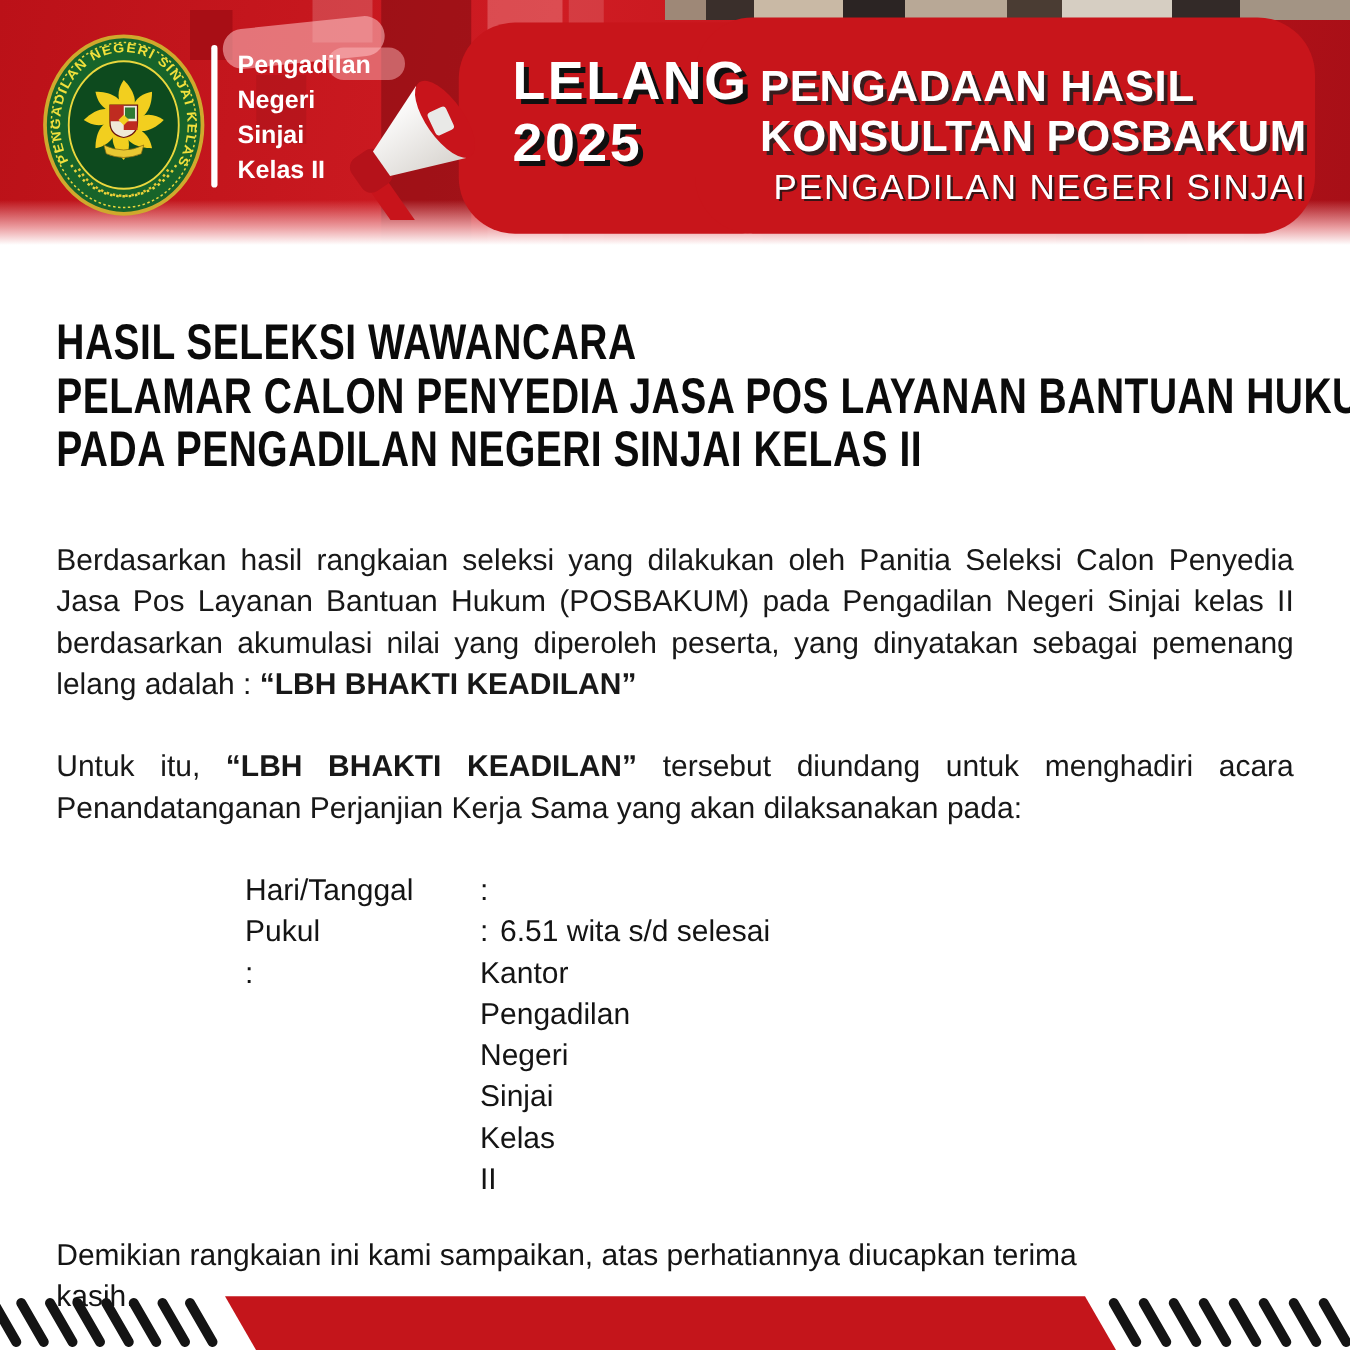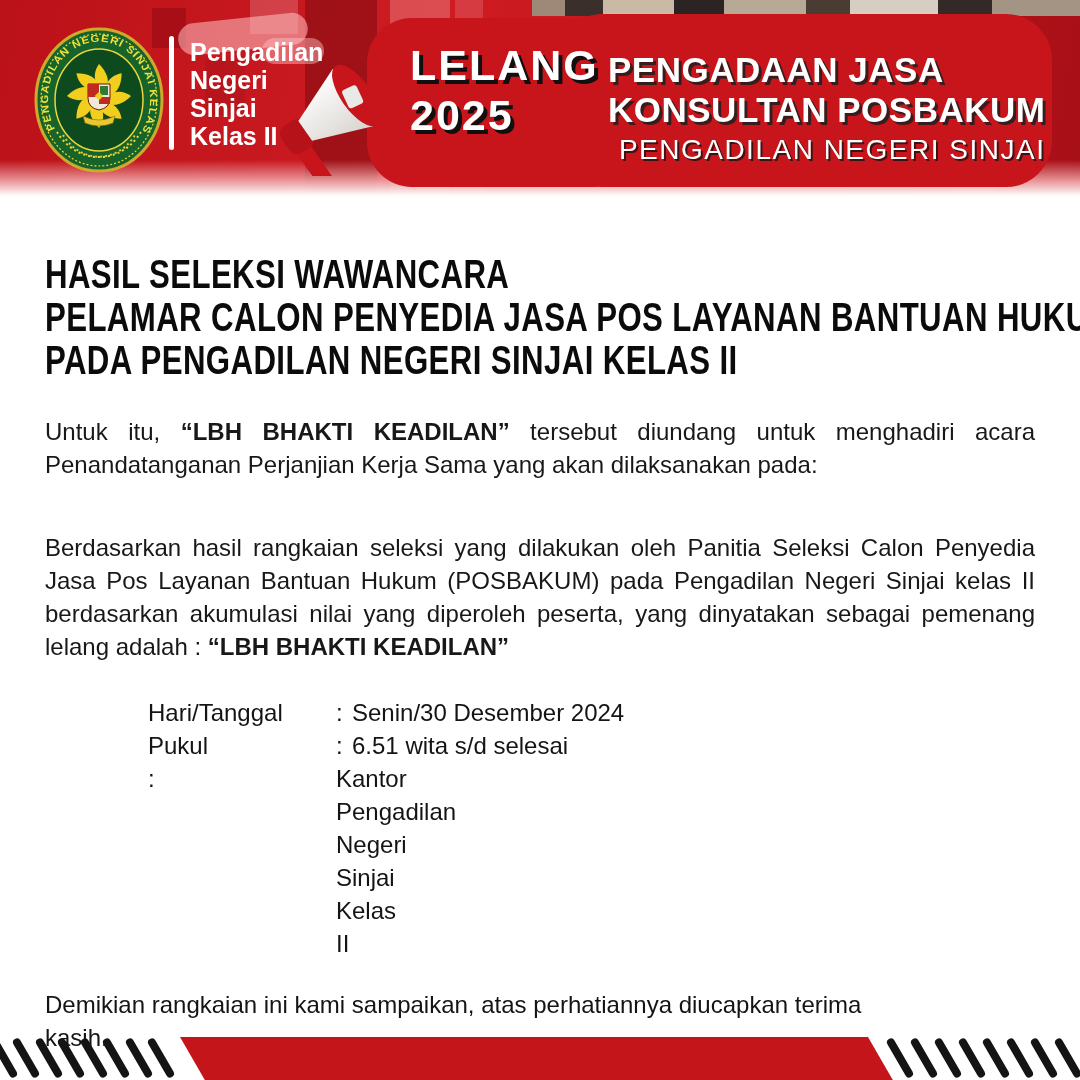--- a/index.html
+++ b/index.html
@@ -33,21 +33,21 @@
 
   .badge-box{position:absolute;left:367px;top:18px;width:272px;height:169px;border-radius:45px;
      background:#c8151b;z-index:3;}
   .title-panel{position:absolute;left:556px;top:14px;width:496px;height:173px;border-radius:46px;
      background:#c8151b;z-index:3;}
 
   .logo-svg{position:absolute;left:33px;top:26px;z-index:4;}
   .divider{position:absolute;left:169px;top:36px;width:5px;height:114px;border-radius:3px;
      background:#ffffff;z-index:4;}
   .org-name{position:absolute;left:190px;top:38px;z-index:4;color:#ffffff;font-weight:700;
-     font-size:25px;line-height:28px;white-space:pre-line;}
+     font-size:20px;line-height:28px;white-space:pre-line;}
   .mega-svg{position:absolute;left:276px;top:46px;z-index:4;}
 
   .badge-text{position:absolute;left:410px;top:40px;z-index:4;color:#ffffff;font-weight:700;}
   .badge-l1{font-size:43px;line-height:50px;letter-spacing:2px;text-shadow:4px 4px 0 #101010;}
   .badge-l2{font-size:43px;line-height:50px;letter-spacing:2px;text-shadow:4px 4px 0 #101010;}
   .panel-text{position:absolute;left:608px;top:50px;z-index:4;color:#ffffff;}
   .panel-t1{font-size:35px;line-height:40px;font-weight:700;letter-spacing:.5px;
             text-shadow:3px 3px 0 rgba(30,30,30,.85);white-space:nowrap;}
   .panel-t2{font-size:35px;line-height:40px;font-weight:700;letter-spacing:.5px;
             text-shadow:3px 3px 0 rgba(30,30,30,.85);white-space:nowrap;text-align:right;}
@@ -58,21 +58,21 @@
   .content{position:absolute;left:0;top:196px;width:960px;padding:0 45px;box-sizing:border-box;
            color:#141414;}
   .headline{margin-top:57px;}
   .headline-line{font-size:40px;font-weight:700;line-height:43px;height:43px;white-space:nowrap;
      transform:scaleX(.78);transform-origin:0 50%;color:#0b0b0b;letter-spacing:.5px;}
   .para{width:990px;font-size:24px;line-height:33px;text-align:justify;color:#181818;}
   .p1{margin-top:50px;}
   .p2{margin-top:33px;}
   .bold{font-weight:700;}
   .details{margin-top:33px;margin-left:103px;font-size:24px;line-height:33px;}
-  .detail-row{display:grid;grid-template-columns:188px 16px auto;}
+  .detail-row{display:grid;grid-template-columns:188px 16px auto;margin-left:48px;}
   .closing{margin-top:28px;font-size:24px;line-height:33px;}
 
   
   .footer{position:absolute;left:0;top:1020px;width:1080px;height:60px;overflow:hidden;}
   .red-bar{position:absolute;left:180px;top:17px;width:688px;height:43px;background:#c4151b;
      transform:skewX(30deg);transform-origin:top left;}
   .stripe{position:absolute;top:16px;width:8px;height:44px;border-radius:4px;background:#141414;
      transform:rotate(-30deg);}
 </style>
 </head>
@@ -150,43 +150,42 @@
         <rect x="10" y="-14" width="16" height="20" rx="3" fill="#e9e9e7" transform="rotate(10)"></rect>
       </g>
     </svg>
 
     <div class="badge-text">
       <div class="badge-l1">LELANG</div>
       <div class="badge-l2">2025</div>
     </div>
 
     <div class="panel-text">
-      <div class="panel-t1">PENGADAAN JASA</div>
+      <div class="panel-t1">PENGADAAN HASIL</div>
       <div class="panel-t2">KONSULTAN POSBAKUM</div>
       <div class="panel-sub">PENGADILAN NEGERI SINJAI</div>
     </div>
   </div>
 
   <div class="content">
 
     <div class="headline">
       <div class="headline-line">HASIL SELEKSI WAWANCARA</div>
       <div class="headline-line">PELAMAR CALON PENYEDIA JASA POS LAYANAN BANTUAN HUKUM</div>
       <div class="headline-line">PADA PENGADILAN NEGERI SINJAI KELAS II</div>
     </div>
 
+    <p class="para p1"><span>Berdasarkan hasil rangkaian seleksi yang dilakukan oleh Panitia Seleksi Calon Penyedia Jasa Pos Layanan Bantuan Hukum (POSBAKUM) pada Pengadilan Negeri Sinjai kelas II berdasarkan akumulasi nilai yang diperoleh peserta, yang dinyatakan sebagai pemenang lelang adalah : </span><span class="bold">“LBH BHAKTI KEADILAN”</span></p>
+
     <p class="para p2"><span>Untuk itu, </span><span class="bold">“LBH BHAKTI KEADILAN”</span><span> tersebut diundang untuk menghadiri acara Penandatanganan Perjanjian Kerja Sama yang akan dilaksanakan pada:</span></p>
-
-    <p class="para p1"><span>Berdasarkan hasil rangkaian seleksi yang dilakukan oleh Panitia Seleksi Calon Penyedia Jasa Pos Layanan Bantuan Hukum (POSBAKUM) pada Pengadilan Negeri Sinjai kelas II berdasarkan akumulasi nilai yang diperoleh peserta, yang dinyatakan sebagai pemenang lelang adalah : </span><span class="bold">“LBH BHAKTI KEADILAN”</span></p>
 
     <div class="details">
       <div class="detail-row">
         <span>Hari/Tanggal</span>
         <span>:</span>
-        <span>Senin/30 Desember 2024</span>
       </div>
       <div class="detail-row">
         <span>Pukul</span>
         <span>:</span>
         <span>6.51 wita s/d selesai</span>
       </div>
       <div class="detail-row">
         <span>:</span>
         <span>Kantor Pengadilan Negeri Sinjai Kelas II</span>
       </div>

